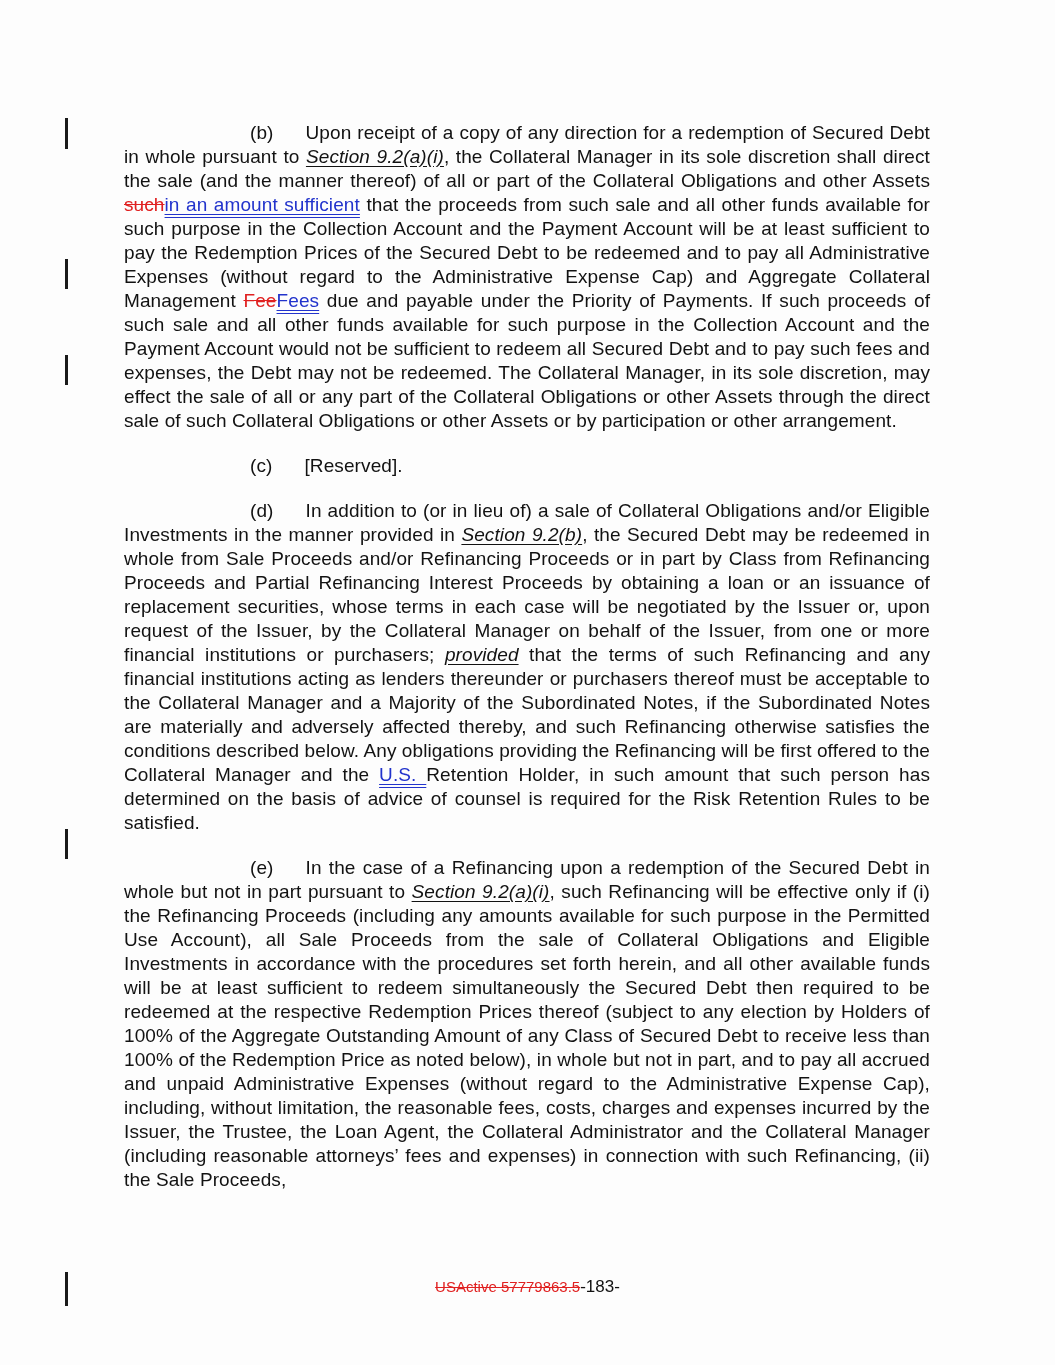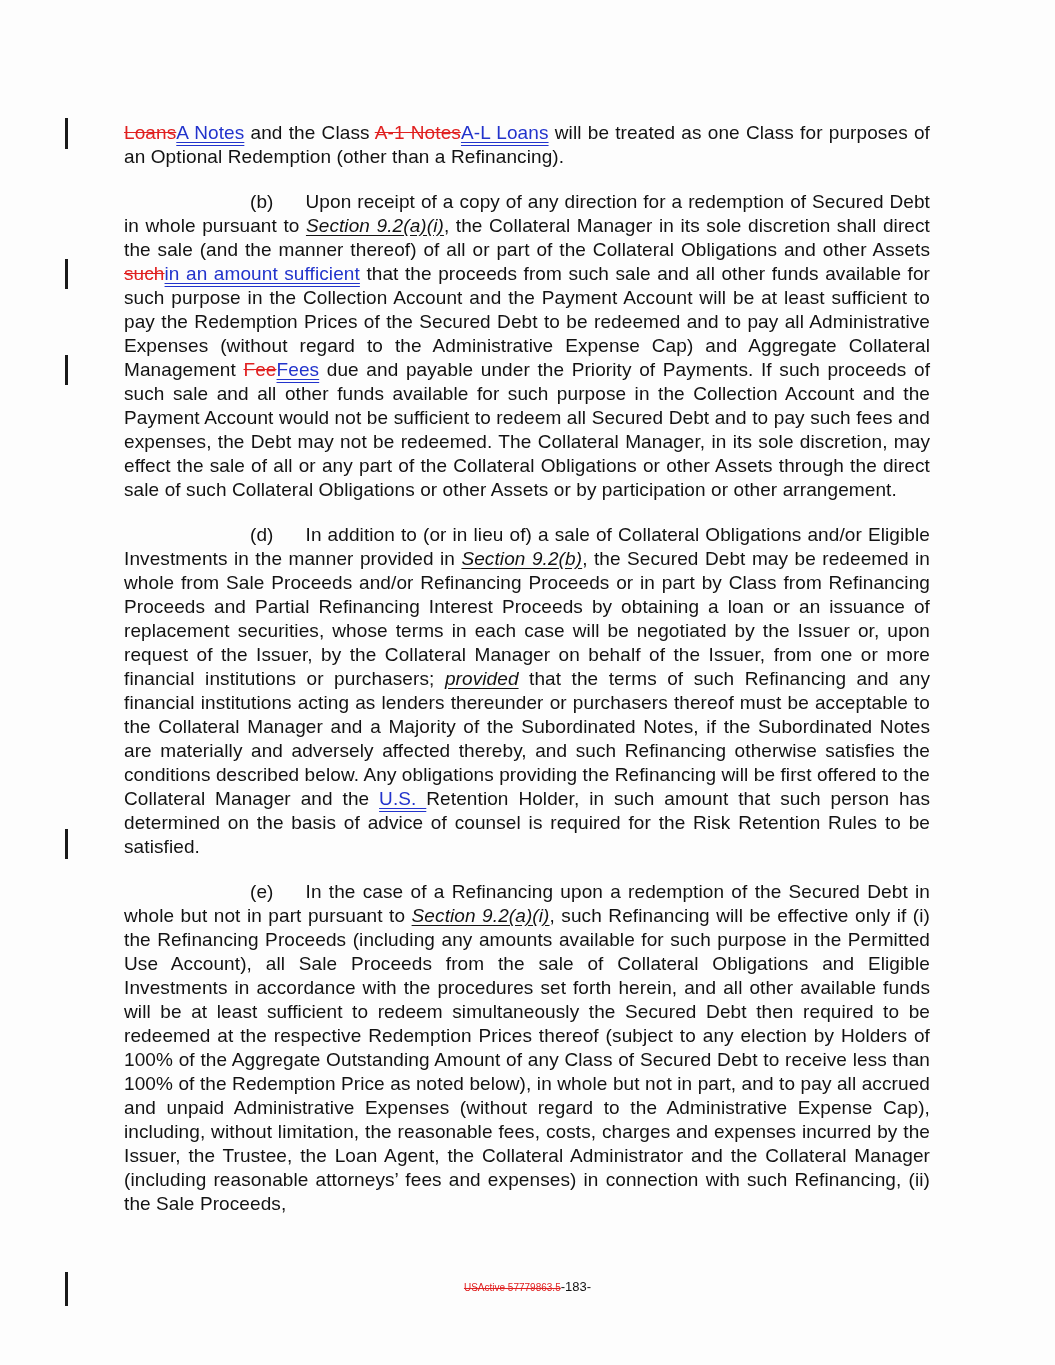--- a/index.html
+++ b/index.html
@@ -56,41 +56,41 @@
   .footer {
     position:absolute;
     left:0; top:1277px;
     width:1055px;
     text-align:center;
     white-space:nowrap;
   }
   .footer-ref {
     color:var(--del-color, #e02020);
     text-decoration:line-through;
-    font-size:10px;
+    font-size:15px;
   }
   .footer-page {
     color:#121212;
-    font-size:13px;
+    font-size:17px;
   }
 </style>
 </head>
 <body>
 
 <div class="page">
 
   <div class="change-bar" style="top:118px;height:31px;"></div>
   <div class="change-bar" style="top:259px;height:30px;"></div>
   <div class="change-bar" style="top:355px;height:30px;"></div>
   <div class="change-bar" style="top:829px;height:30px;"></div>
   <div class="change-bar" style="top:1272px;height:34px;"></div>
 
   <div class="content">
-      <p class="para"><span class="seg-del">Loans</span><span class="seg-ins">A Notes</span><span class="seg-normal"> and the Class </span><span class="seg-del">A-1 Notes</span><span class="seg-ins">A-L Loans</span><span class="seg-normal"> will be treated as one Class for purposes of an Optional Redemption (other than a Refinancing).</span></p>
       <p class="para indented"><span class="plabel">(b)</span><span class="ptab"></span><span class="seg-normal">Upon receipt of a copy of any direction for a redemption of Secured Debt in whole pursuant to </span><span class="seg-underline">Section 9.2(a)(i)</span><span class="seg-normal">, the Collateral Manager in its sole discretion shall direct the sale (and the manner thereof) of all or part of the Collateral Obligations and other Assets </span><span class="seg-del">such</span><span class="seg-ins">in an amount sufficient</span><span class="seg-normal"> that the proceeds from such sale and all other funds available for such purpose in the Collection Account and the Payment Account will be at least sufficient to pay the Redemption Prices of the Secured Debt to be redeemed and to pay all Administrative Expenses (without regard to the Administrative Expense Cap) and Aggregate Collateral Management </span><span class="seg-del">Fee</span><span class="seg-ins">Fees</span><span class="seg-normal"> due and payable under the Priority of Payments.  If such proceeds of such sale and all other funds available for such purpose in the Collection Account and the Payment Account would not be sufficient to redeem all Secured Debt and to pay such fees and expenses, the Debt may not be redeemed.  The Collateral Manager, in its sole discretion, may effect the sale of all or any part of the Collateral Obligations or other Assets through the direct sale of such Collateral Obligations or other Assets or by participation or other arrangement.</span></p>
+      <p class="para indented"><span class="plabel">(c)</span><span class="ptab"></span><span class="seg-normal">[Reserved].</span></p>
       <p class="para indented"><span class="plabel">(d)</span><span class="ptab"></span><span class="seg-normal">In addition to (or in lieu of) a sale of Collateral Obligations and/or Eligible Investments in the manner provided in </span><span class="seg-underline">Section 9.2(b)</span><span class="seg-normal">, the Secured Debt may be redeemed in whole from Sale Proceeds and/or Refinancing Proceeds or in part by Class from Refinancing Proceeds and Partial Refinancing Interest Proceeds by obtaining a loan or an issuance of replacement securities, whose terms in each case will be negotiated by the Issuer or, upon request of the Issuer, by the Collateral Manager on behalf of the Issuer, from one or more financial institutions or purchasers; </span><span class="seg-underline">provided</span><span class="seg-normal"> that the terms of such Refinancing and any financial institutions acting as lenders thereunder or purchasers thereof must be acceptable to the Collateral Manager and a Majority of the Subordinated Notes, if the Subordinated Notes are materially and adversely affected thereby, and such Refinancing otherwise satisfies the conditions described below.  Any obligations providing the Refinancing will be first offered to the Collateral Manager and the </span><span class="seg-ins">U.S. </span><span class="seg-normal">Retention Holder, in such amount that such person has determined on the basis of advice of counsel is required for the Risk Retention Rules to be satisfied.</span></p>
       <p class="para indented"><span class="plabel">(e)</span><span class="ptab"></span><span class="seg-normal">In the case of a Refinancing upon a redemption of the Secured Debt in whole but not in part pursuant to </span><span class="seg-underline">Section 9.2(a)(i)</span><span class="seg-normal">, such Refinancing will be effective only if (i) the Refinancing Proceeds (including any amounts available for such purpose in the Permitted Use Account), all Sale Proceeds from the sale of Collateral Obligations and Eligible Investments in accordance with the procedures set forth herein, and all other available funds will be at least sufficient to redeem simultaneously the Secured Debt then required to be redeemed at the respective Redemption Prices thereof (subject to any election by Holders of 100% of the Aggregate Outstanding Amount of any Class of Secured Debt to receive less than 100% of the Redemption Price as noted below), in whole but not in part, and to pay all accrued and unpaid Administrative Expenses (without regard to the Administrative Expense Cap), including, without limitation, the reasonable fees, costs, charges and expenses incurred by the Issuer, the Trustee, the Loan Agent, the Collateral Administrator and the Collateral Manager (including reasonable attorneys’ fees and expenses) in connection with such Refinancing, (ii) the Sale Proceeds,</span></p>
     </div>
 
   <div class="footer">
     <span class="footer-ref">USActive 57779863.5</span><span class="footer-page">-183-</span>
   </div>
 
 </div>
 

